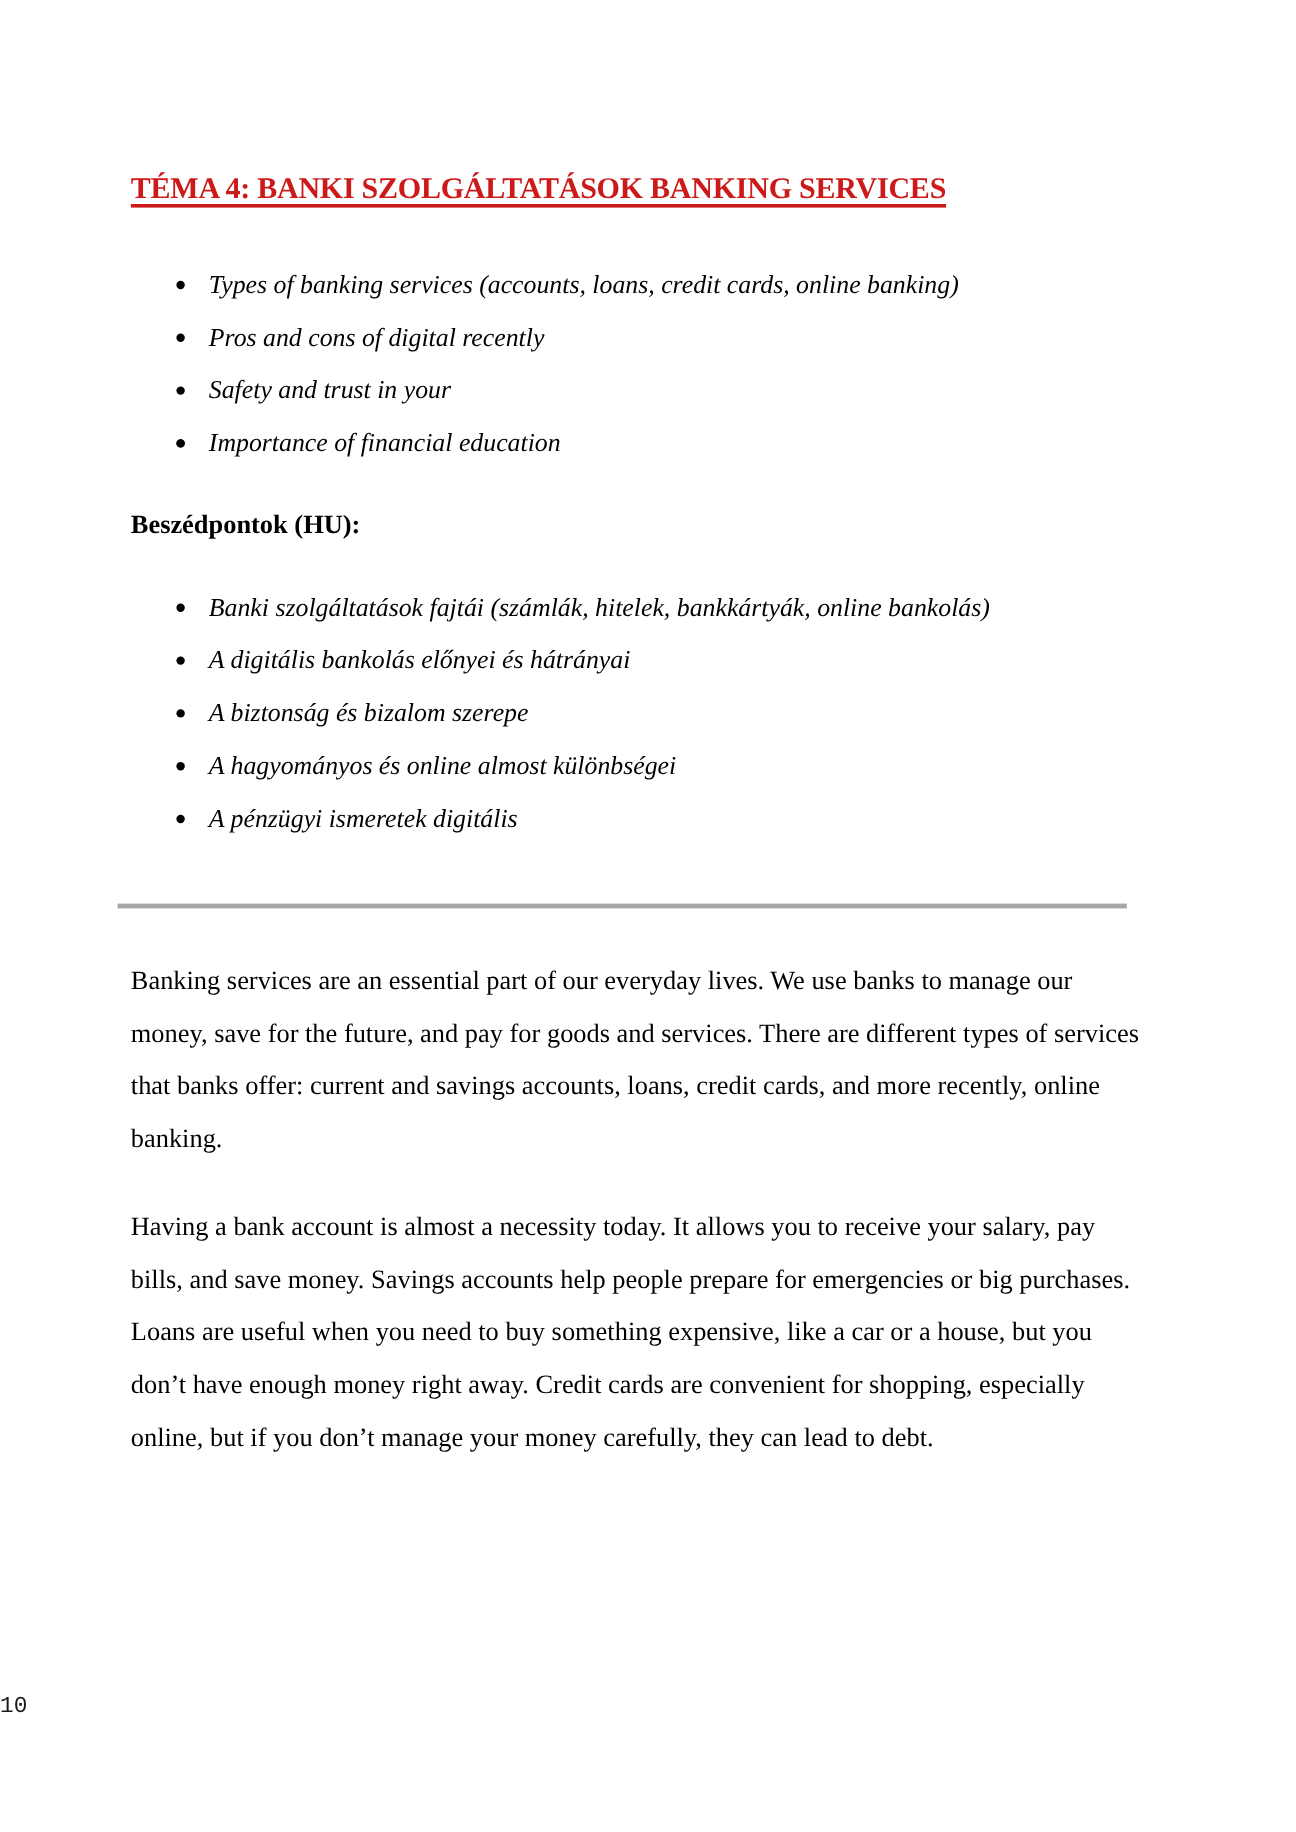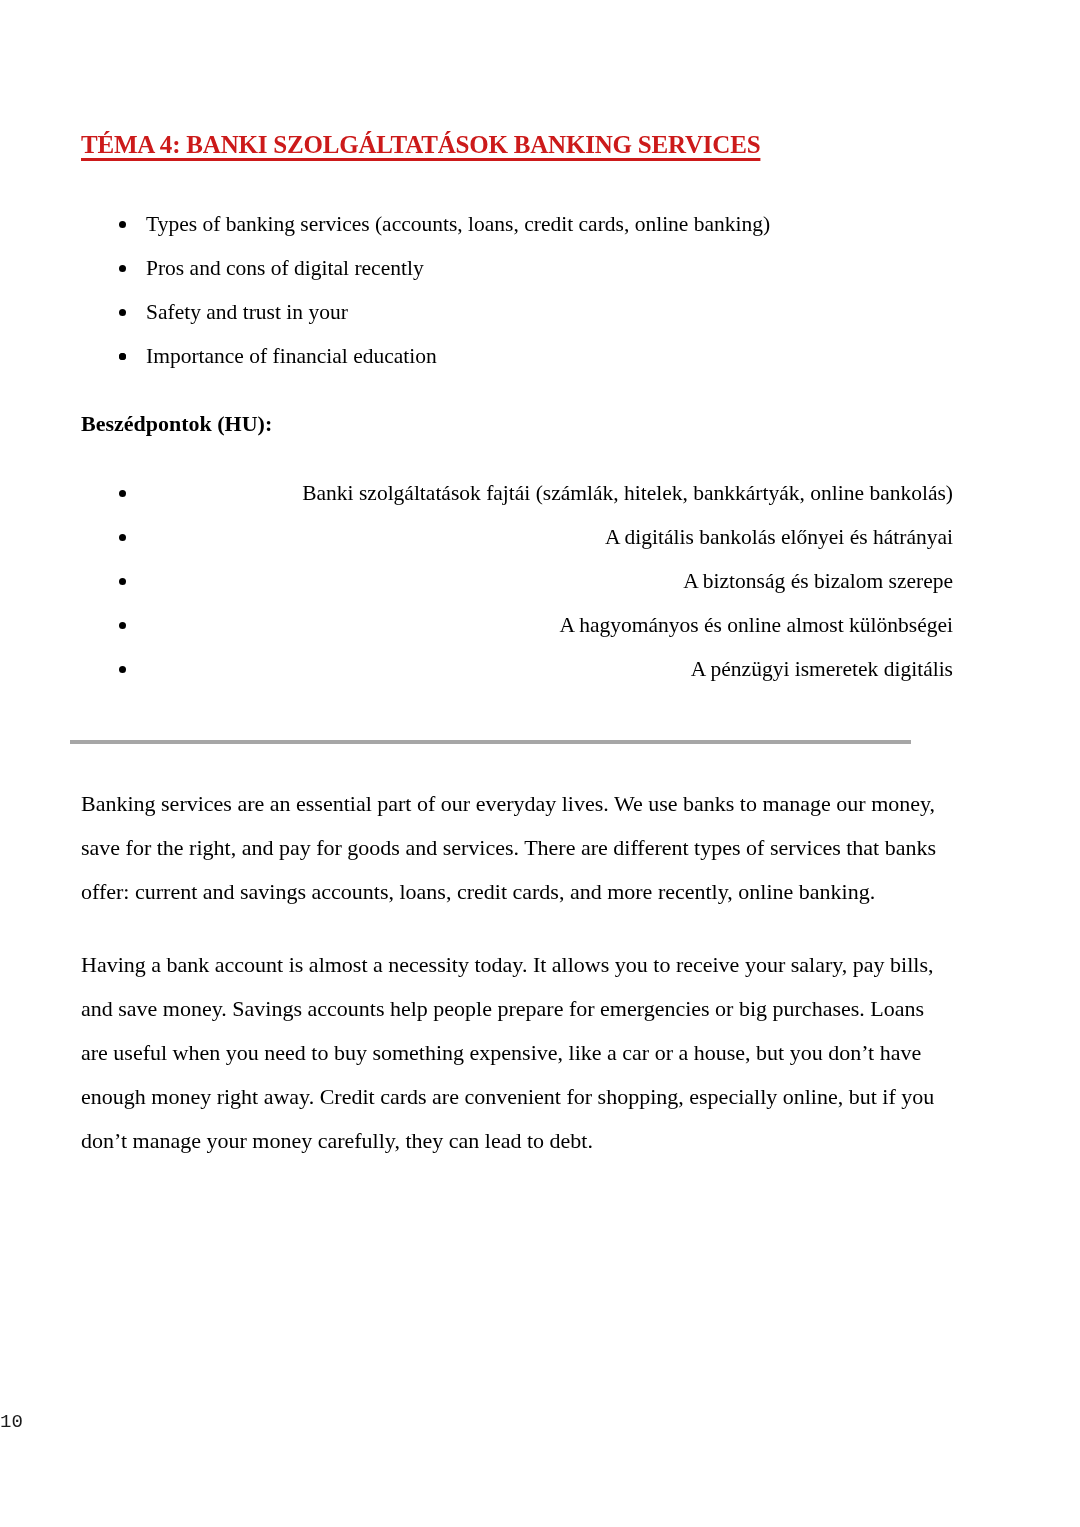--- a/index.html
+++ b/index.html
@@ -10,21 +10,22 @@
   .page {
     position: relative;
     width: 1080px;
     height: 1527px;
     background: #ffffff;
     color: #000000;
     font-family: "Liberation Serif", serif;
     overflow: hidden;
   }
   .content {
-    padding: 130px 127px 0 81px;
+    padding: 130px 127px 0 109px;
+    margin-top: 13px;
   }
   .doc-title {
     margin: 0 0 42px 0;
     color: #CC1A1A;
     font-size: 25px;
     font-weight: bold;
     line-height: 30px;
     text-decoration: underline;
     text-decoration-thickness: 2.5px;
     text-underline-offset: 5px;
@@ -39,27 +40,27 @@
   .section-heading.hu {
     margin-top: 32px;
   }
   ul.points {
     list-style: none;
     margin: 30px 0 0 0;
     padding: 0;
   }
   ul.points.hu {
     margin-top: 33px;
-    text-align: right;
   }
   ul.points li {
     position: relative;
     padding-left: 65px;
     font-size: 21.5px;
     line-height: 44px;
+    font-style: italic;
   }
   ul.points li .bullet {
     position: absolute;
     left: 38px;
     top: 19px;
     width: 7px;
     height: 7px;
     background: #000000;
     border-radius: 50%;
   }
@@ -143,20 +144,20 @@
         <span>A hagyományos és online almost különbségei</span>
       </li>
       <li>
         <span class="bullet"></span>
         <span>A pénzügyi ismeretek digitális</span>
       </li>
     </ul>
 
     <div class="divider"></div>
 
-    <p class="body-para first">Banking services are an essential part of our everyday lives. We use banks to manage our money, save for the right, and pay for goods and services. There are different types of services that banks offer: current and savings accounts, loans, credit cards, and more recently, online banking.</p>
+    <p class="body-para first">Banking services are an essential part of our everyday lives. We use banks to manage our money, save for the future, and pay for goods and services. There are different types of services that banks offer: current and savings accounts, loans, credit cards, and more recently, online banking.</p>
 
     <p class="body-para second">Having a bank account is almost a necessity today. It allows you to receive your salary, pay bills, and save money. Savings accounts help people prepare for emergencies or big purchases. Loans are useful when you need to buy something expensive, like a car or a house, but you don’t have enough money right away. Credit cards are convenient for shopping, especially online, but if you don’t manage your money carefully, they can lead to debt.</p>
 
   </div>
 
   <div class="page-number">10</div>
 </div>
 
 </body></html>

